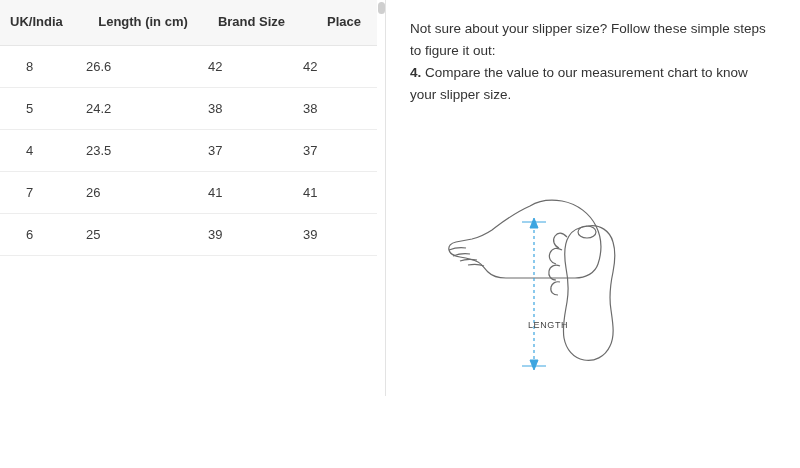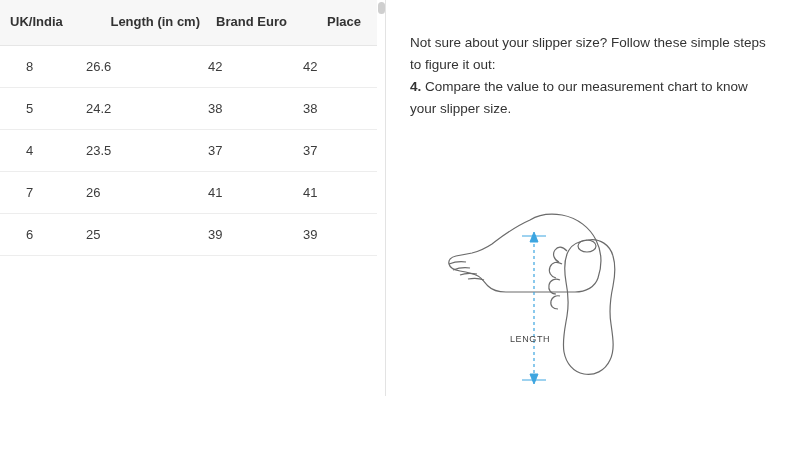--- a/index.html
+++ b/index.html
@@ -36,21 +36,21 @@
     background: #f7f7f7;
     font-size: 13px;
     font-weight: bold;
     color: #333;
     text-align: center;
     padding: 14px 4px 16px 4px;
     border-bottom: 1px solid #e6e6e6;
     white-space: nowrap;
   }
   table.size-table th.col-0 { text-align: left; padding-left: 10px; width: 82px; }
-  table.size-table th.col-1 { width: 122px; text-align: right; }
+  table.size-table th.col-1 { width: 122px; }
   table.size-table th.col-2 { width: 95px; }
   table.size-table th.col-3 { width: 90px; }
   table.size-table td {
     font-size: 13px;
     color: #3c3c3c;
     text-align: left;
     padding: 13px 4px 13px 4px;
     border-bottom: 1px solid #ededed;
   }
   table.size-table td.col-0 { text-align: left; padding-left: 26px; }
@@ -88,61 +88,61 @@
     top: 0;
     right: 0;
     width: 1px;
     height: 468px;
     background: #e3e3e3;
   }
 
   
   .right-pane {
     flex: 1;
-    padding: 32px 30px 0 24px;
+    padding: 18px 30px 0 24px;
     position: relative;
   }
   .instructions {
     font-size: 13.5px;
     line-height: 22px;
     color: #333333;
   }
   .instructions p {
     margin: 0 0 0 0;
   }
   .instructions .step b { font-weight: bold; }
 
   .figure {
     position: relative;
     margin-top: 22px;
     height: 250px;
   }
   svg.foot-svg { display: block; }
   .length-label {
     position: absolute;
-    left: 100px;
+    left: 118px;
     top: 192px;
     font-size: 9px;
     letter-spacing: 0.6px;
     color: #444;
     font-family: "Liberation Sans", sans-serif;
   }
 </style>
 </head>
 <body>
 
 <div class="wrap">
 
   <div class="left-pane">
     <table class="size-table">
       <thead>
         <tr>
           <th class="col-0">UK/India</th>
           <th class="col-1">Length (in cm)</th>
-          <th class="col-2">Brand Euro</th>
+          <th class="col-2">Brand Size</th>
           <th class="col-3">Place</th>
         </tr>
       </thead>
       <tbody>
         <tr>
           <td class="col-0">8</td>
           <td class="col-1">26.6</td>
           <td class="col-2">42</td>
           <td class="col-3">42</td>
         </tr>

